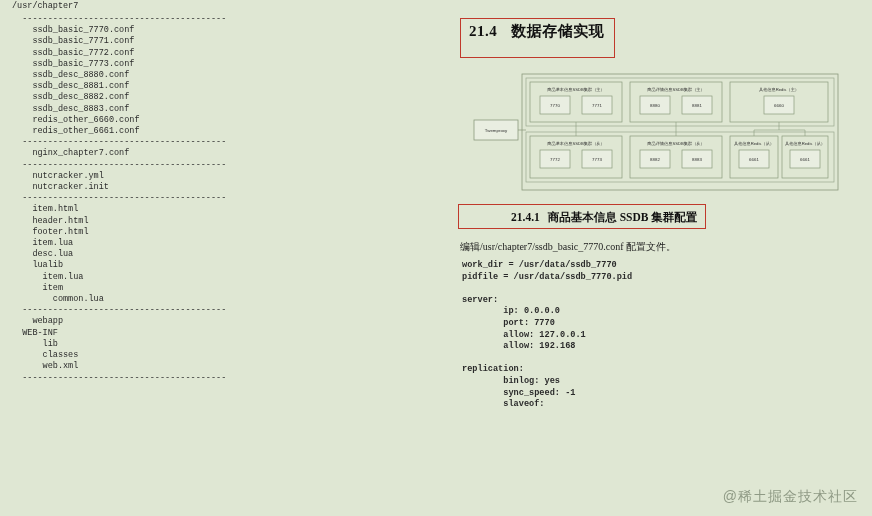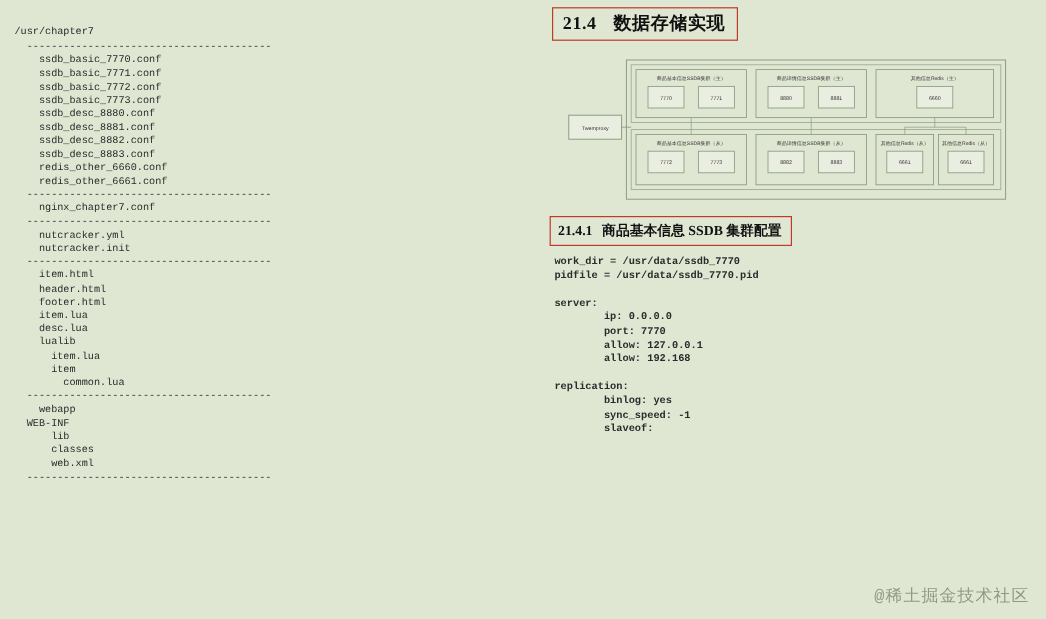--- a/index.html
+++ b/index.html
@@ -17,21 +17,21 @@
   .page {
     position: relative;
     width: 872px;
     height: 516px;
     box-sizing: border-box;
     display: flex;
   }
   .col-left {
     width: 440px;
     box-sizing: border-box;
-    padding: 20px 10px 0 12px;
+    padding: 0 10px 0 12px;
     position: relative;
   }
   .col-right {
     width: 432px;
     box-sizing: border-box;
     padding: 6px 14px 0 14px;
     position: relative;
   }
   .mono {
     font-family: "Liberation Mono", monospace;
@@ -59,22 +59,22 @@
   .left-note {
     position: absolute;
     left: 12px;
     bottom: 68px;
     width: 420px;
   }
   
   .sec-head-wrap {
     border: 1.6px solid #c0392b;
     display: inline-block;
-    padding: 3px 10px 4px 8px;
-    margin: 0 0 10px 6px;
+    padding: 3px 10px 16px 8px;
+    margin: 12px 0 10px 6px;
     text-align: right;
   }
   .sec-head {
     font-family: "Liberation Serif", serif;
     font-weight: bold;
     font-size: 15px;
     color: #111;
     letter-spacing: 0.5px;
   }
   .sec-head .num {
@@ -84,20 +84,21 @@
     border: 1.4px solid #c0392b;
     display: inline-block;
     padding: 2px 8px 3px 6px;
     margin: 6px 0 8px 4px;
   }
   .sub-head {
     font-family: "Liberation Serif", serif;
     font-weight: bold;
     font-size: 11.5px;
     color: #111;
+    margin-left: 46px;
   }
   .sub-head .num {
     margin-right: 8px;
   }
   .para {
     font-size: 10.5px;
     line-height: 17px;
     color: #1d1d1d;
     margin: 4px 2px 8px 2px;
     text-align: justify;
@@ -121,21 +122,21 @@
   .diagram {
     margin: 4px auto 6px auto;
     width: 368px;
     height: 120px;
     position: relative;
   }
   .watermark {
     position: absolute;
     right: 14px;
     bottom: 10px;
-    font-family: Liberation Mono, monospace;
+    font-family: Liberation Sans, sans-serif;
     font-size: 14px;
     color: #8f9a85;
     letter-spacing: 1px;
   }
   .diag-label {
     font-family: "Liberation Sans", sans-serif;
     font-size: 4.4px;
     fill: #333;
   }
   .diag-label-sm {
@@ -259,20 +260,21 @@
       </svg>
     </div>
 
 
     <div class="sub-head-wrap">
       <span class="sub-head">
         <span class="num">21.4.1</span><span>商品基本信息 SSDB 集群配置</span>
       </span>
     </div>
 
+    <div class="para-small">编辑/usr/chapter7/ssdb_basic_7770.conf 配置文件。</div>
 
     <div class="code-block">work_dir = /usr/data/ssdb_7770
 pidfile = /usr/data/ssdb_7770.pid
 
 server:
         ip: 0.0.0.0
         port: 7770
         allow: 127.0.0.1
         allow: 192.168
 

